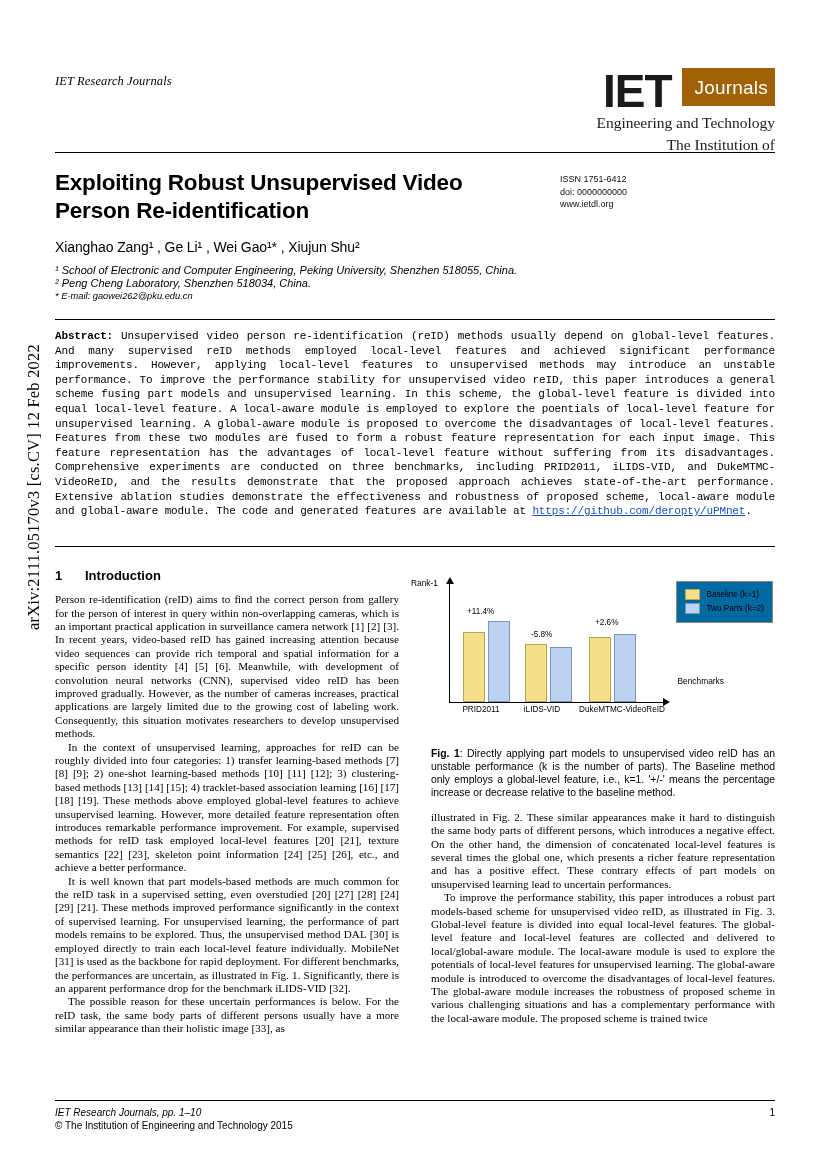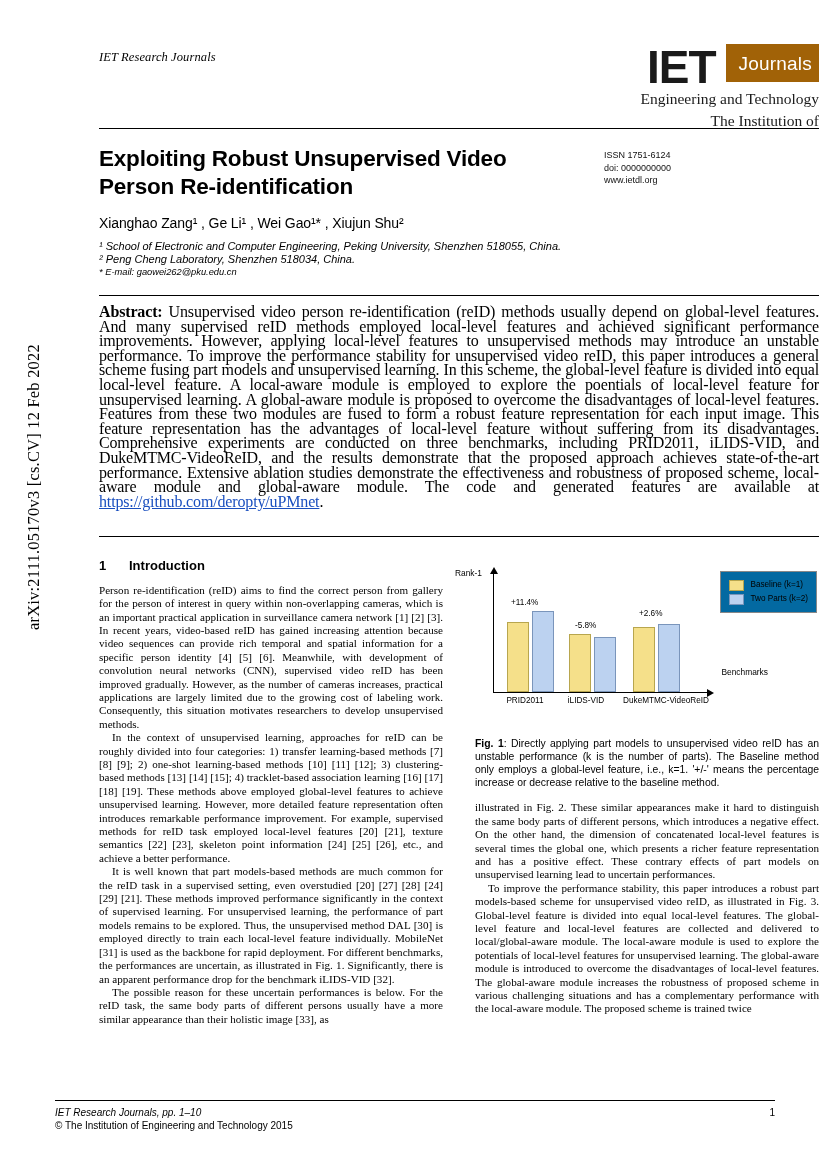--- a/index.html
+++ b/index.html
@@ -13,23 +13,22 @@
     background: #ffffff;
     position: relative;
     margin: 0 auto;
     overflow: hidden;
     font-family: "Liberation Serif", serif;
     color: #000;
   }
   .content {
     position: absolute;
     left: 55px;
-    top: 44px;
+    top: 68px;
     width: 720px;
-    margin-left: 44px;
   }
 
   
   .masthead {
     display: flex;
     justify-content: space-between;
     align-items: flex-start;
     height: 76px;
   }
   .journal-name {
@@ -128,22 +127,22 @@
     line-height: 12.5px;
     color: #111;
   }
 
   
   .abs-rule {
     border-top: 1.1px solid #000;
     margin-top: 16px;
   }
   .abstract {
-    font-family: Liberation Serif, serif;
-    font-size: 16px;
+    font-family: Liberation Mono, monospace;
+    font-size: 11px;
     line-height: 14.6px;
     text-align: justify;
     padding-top: 9px;
     padding-bottom: 27px;
     letter-spacing: -.15px;
   }
   .abstract b { font-weight: bold; }
   .abstract a.link { color: #1a4fbf; text-decoration: underline; }
   .abs-rule-bottom {
     border-top: 1.1px solid #000;
@@ -346,21 +345,21 @@
 
     <div class="title-row">
       <div class="title-main">
         <h1 class="title">Exploiting Robust Unsupervised Video Person Re-identification</h1>
         <div class="authors">Xianghao Zang¹ , Ge Li¹ , Wei Gao¹* , Xiujun Shu²</div>
         <div class="affil">¹ School of Electronic and Computer Engineering, Peking University, Shenzhen 518055, China.</div>
         <div class="affil">² Peng Cheng Laboratory, Shenzhen 518034, China.</div>
         <div class="email">* E-mail: gaowei262@pku.edu.cn</div>
       </div>
       <div class="issn-block">
-        <div>ISSN 1751-6124</div>
+        <div>ISSN 1751-6412</div>
         <div>doi: 0000000000</div>
         <div>www.ietdl.org</div>
       </div>
     </div>
 
     <div class="abs-rule"></div>
     <div class="abstract">
       <b>Abstract:</b><span> Unsupervised video person re-identification (reID) methods usually depend on global-level features. And many supervised reID methods employed local-level features and achieved significant performance improvements. However, applying local-level features to unsupervised methods may introduce an unstable performance. To improve the performance stability for unsupervised video reID, this paper introduces a general scheme fusing part models and unsupervised learning. In this scheme, the global-level feature is divided into equal local-level feature. A local-aware module is employed to explore the poentials of local-level feature for unsupervised learning. A global-aware module is proposed to overcome the disadvantages of local-level features. Features from these two modules are fused to form a robust feature representation for each input image. This feature representation has the advantages of local-level feature without suffering from its disadvantages. Comprehensive experiments are conducted on three benchmarks, including PRID2011, iLIDS-VID, and DukeMTMC-VideoReID, and the results demonstrate that the proposed approach achieves state-of-the-art performance. Extensive ablation studies demonstrate the effectiveness and robustness of proposed scheme, local-aware module and global-aware module. The code and generated features are available at </span><a class="link" href="#">https://github.com/deropty/uPMnet</a><span>.</span>
     </div>
     <div class="abs-rule-bottom"></div>

